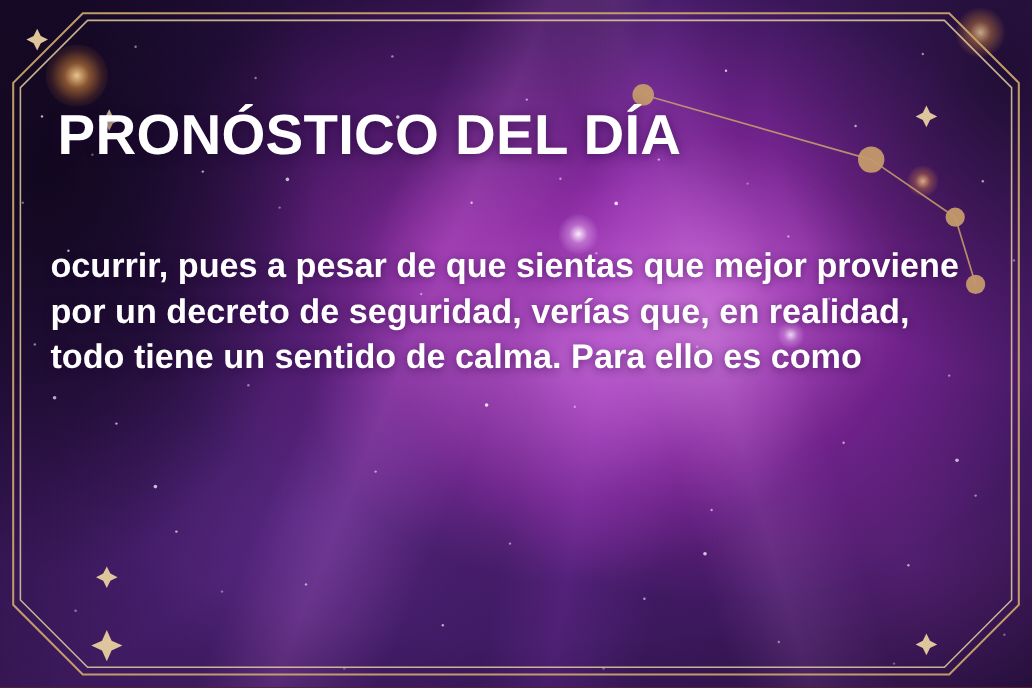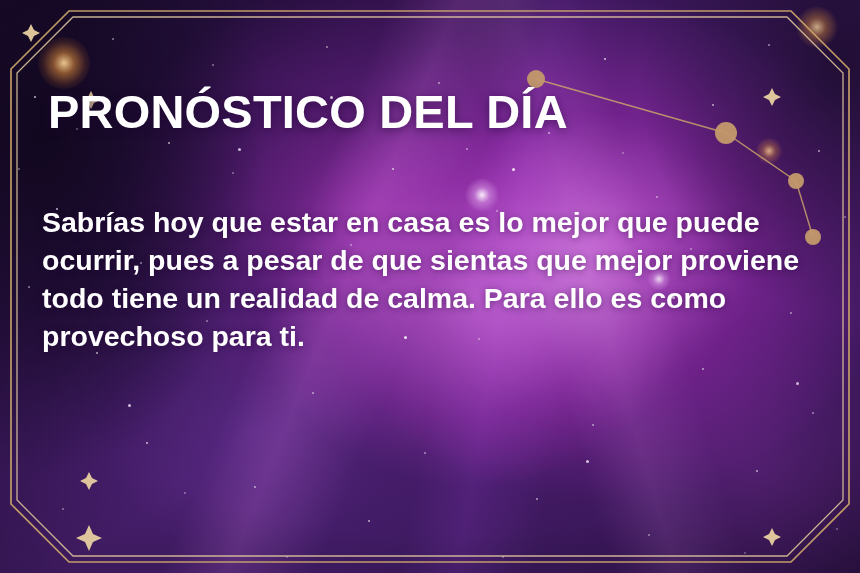--- a/index.html
+++ b/index.html
@@ -220,19 +220,18 @@
       <path d="M 86,478 L 89,472 L 92,478 L 98,481 L 92,484 L 89,490 L 86,484 L 80,481 Z"></path>
       <path d="M 85,534 L 89,525 L 93,534 L 102,538 L 93,542 L 89,551 L 85,542 L 76,538 Z"></path>
       <path d="M 769,534 L 772,528 L 775,534 L 781,537 L 775,540 L 772,546 L 769,540 L 763,537 Z"></path>
       <path d="M 28,30 L 31,24 L 34,30 L 40,33 L 34,36 L 31,42 L 28,36 L 22,33 Z"></path>
     </g>
   </svg>
 
   <h1 class="headline">PRONÓSTICO DEL DÍA</h1>
 
   <div class="body-copy">
-    <span class="line">Sabrías hoy que estar en casa es lo mejor que puede</span>
     <span class="line">ocurrir, pues a pesar de que sientas que mejor proviene</span>
-    <span class="line">todo tiene un realidad de calma. Para ello es como</span>
-    <span class="line">provechoso para ti.</span>
+    <span class="line">por un decreto de seguridad, verías que, en realidad,</span>
+    <span class="line">todo tiene un sentido de calma. Para ello es como</span>
   </div>
 
 </div>
 
 </body></html>

